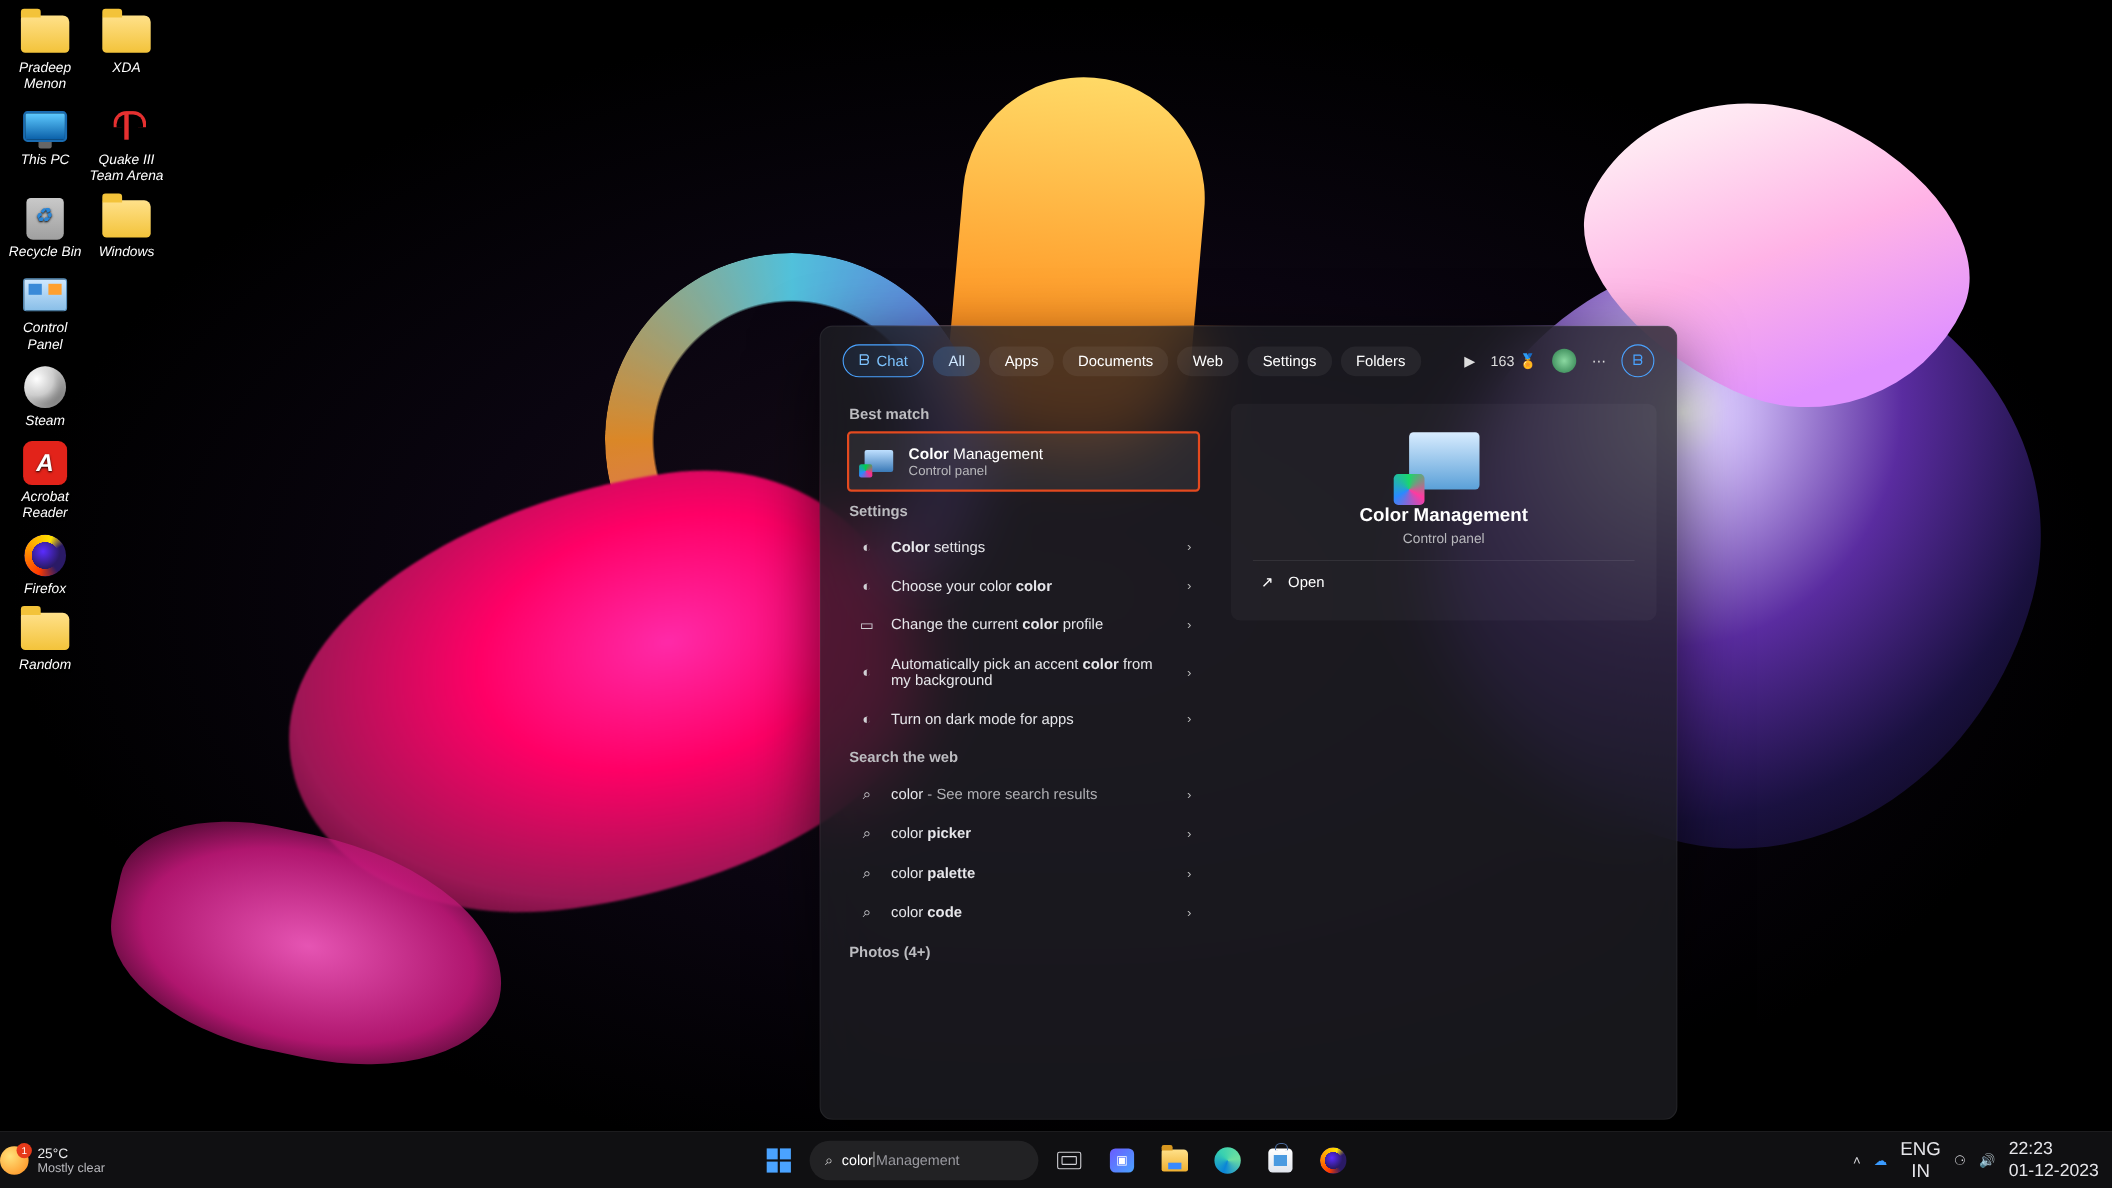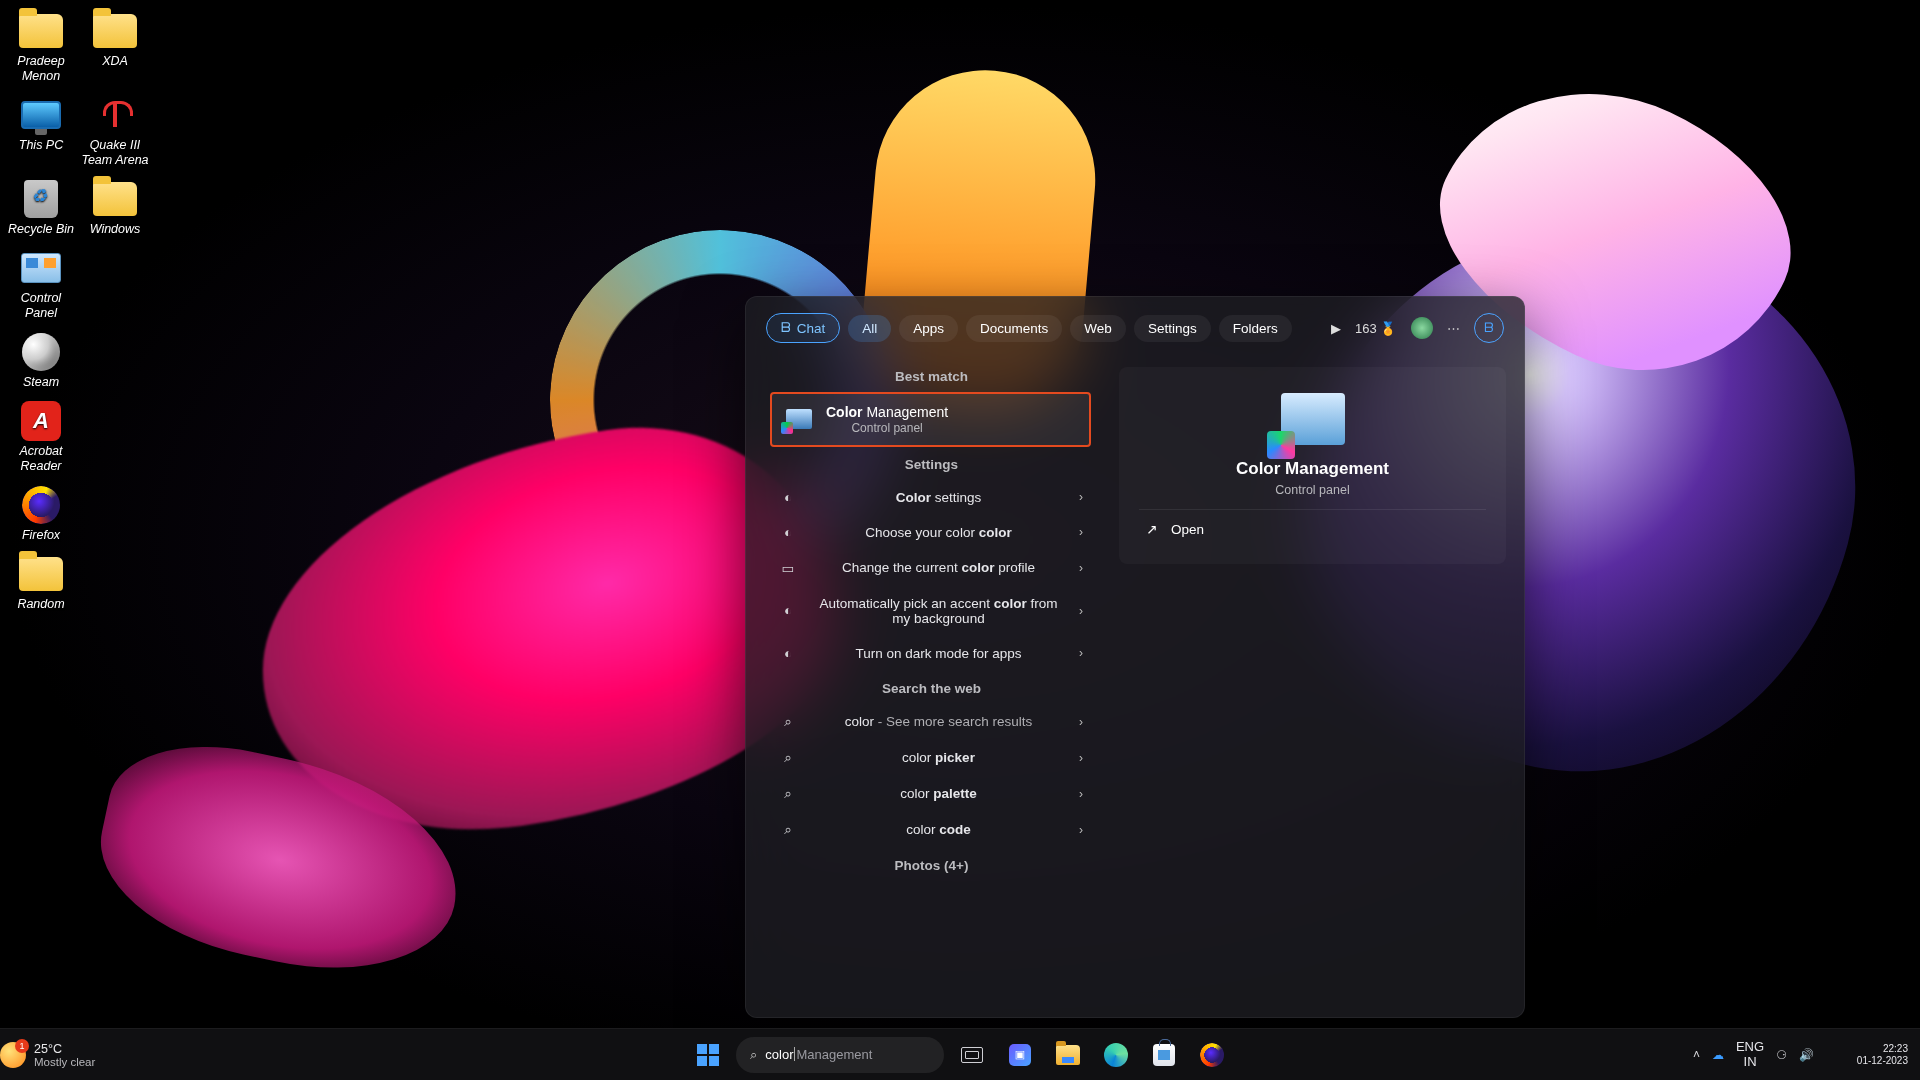--- a/index.html
+++ b/index.html
@@ -64,21 +64,21 @@
   border-radius: 12px; border:1px solid rgba(255,255,255,.06); box-shadow: 0 20px 60px rgba(0,0,0,.6);
   display:flex; flex-direction:column; overflow:hidden; }
 .sp-head { display:flex; align-items:center; gap:8px; padding:16px 20px 10px; }
 .pill { padding: 6px 14px; border-radius: 20px; font-size: 13.5px; background: rgba(255,255,255,.06); cursor:pointer; }
 .pill.chat{ border:1px solid #4aa3ff; color:#7ec4ff; display:flex; align-items:center; gap:6px; background: rgba(60,120,200,.12);}
 .pill.all{ background:#4aa3ff33; color:#d0e8ff; }
 .sp-head-right{ margin-left:auto; display:flex; align-items:center; gap:14px; font-size:13px; color:#ddd; }
 .bing-btn{width:30px;height:30px;border-radius:50%;border:1.5px solid #4aa3ff;display:flex;align-items:center;justify-content:center;}
 
 .sp-body{ display:flex; flex:1; min-height:0; }
-.sp-left{ width:355px; padding: 6px 10px 12px 24px; overflow:auto;text-align:center; }
+.sp-left{ width:355px; padding: 6px 10px 12px 24px; overflow:auto; }
 .sp-right{ flex:1; padding: 14px 18px; }
 .secthead{ color:#bcbcc0; font-size:13.5px; font-weight:600; margin:10px 0 8px 2px; }
 
 .best-item{ display:flex; align-items:center; gap:12px; padding:10px 12px; background:rgba(255,255,255,.07); border-radius:6px; border:2.5px solid #e44a1f; border-radius:4px; }
 .best-item .bicon{ width:30px;height:30px;display:flex;align-items:center;justify-content:center;}
 .cm-mini{width:26px;height:20px;background:linear-gradient(180deg,#bfe0ff,#3a7ab8);border-radius:2px;position:relative;}
 .cm-mini::after{content:"";position:absolute;left:-5px;bottom:-5px;width:12px;height:12px;background:conic-gradient(#00cf4a,#ff2a8a,#2a8aff,#00cf4a);border-radius:2px;}
 .bi-title{font-size:14px; line-height:1.2;}
 .bi-title .hl{ font-weight:600;}
 .bi-sub{ font-size:12px; color:#b8b8bc;}
@@ -115,22 +115,22 @@
 .chat-ico{width:22px;height:22px;border-radius:5px;background:linear-gradient(135deg,#6a5bff,#4aa3ff);display:flex;align-items:center;justify-content:center;color:#fff;font-size:11px;}
 .files-ico{width:24px;height:20px;background:linear-gradient(180deg,#ffe18a,#f0b030);border-radius:2px 4px 2px 2px;position:relative;}
 .files-ico::before{content:"";position:absolute;top:-4px;left:0;width:10px;height:5px;background:#d89820;border-radius:2px 2px 0 0;}
 .files-ico::after{content:"";position:absolute;bottom:2px;left:6px;width:12px;height:6px;background:#3a8aff;}
 .edge-ico{width:24px;height:24px;border-radius:50%;background:conic-gradient(from 200deg,#0a84d8,#37d0b0,#6ee0a0,#0a84d8);}
 .store-ico{width:22px;height:22px;background:linear-gradient(180deg,#fff,#e0e4ec);border-radius:4px;position:relative;}
 .store-ico::before{content:"";position:absolute;top:-5px;left:6px;width:10px;height:6px;border:1.5px solid #4a6a9a;border-bottom:none;border-radius:5px 5px 0 0;}
 .store-ico::after{content:"";position:absolute;top:6px;left:5px;width:12px;height:10px;background:#4a9ae0;}
 .tb-right{ margin-left:auto; display:flex; align-items:center; gap:12px; padding-right:12px; font-size:12px; color:#e6e6ea;}
 .tray-ico{color:#d8d8dc;}
-.lang{ text-align:center; line-height:1.15; font-size:13px;}
-.clock{ text-align:right; line-height:1.2; font-size:10px;margin-left:31px;}
+.lang{ text-align:center; line-height:1.15; font-size:17px;}
+.clock{ text-align:left; line-height:1.2; font-size:16px;}
 
 .hl-b{font-weight:600;}
 </style>
 </head>
 <body>
 
 <div class="wp wp3"></div>
 <div class="wp wp5"></div>
 <div class="wp wp6"></div>
 <div class="wp wp4"></div>

